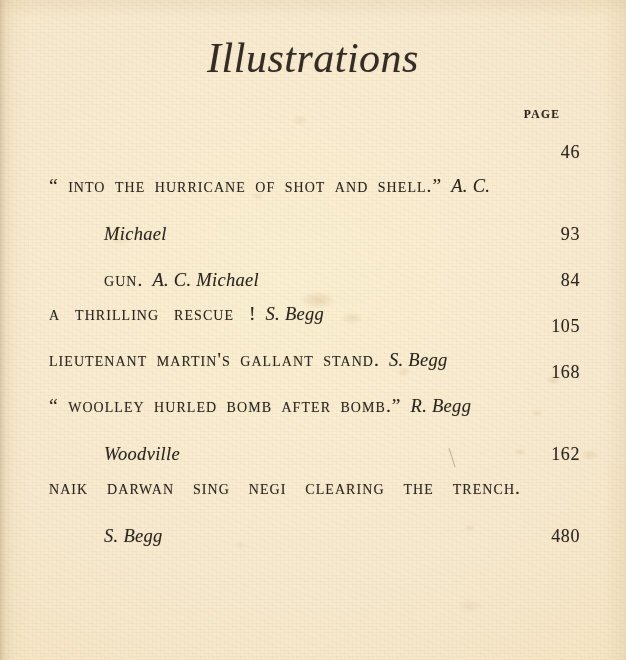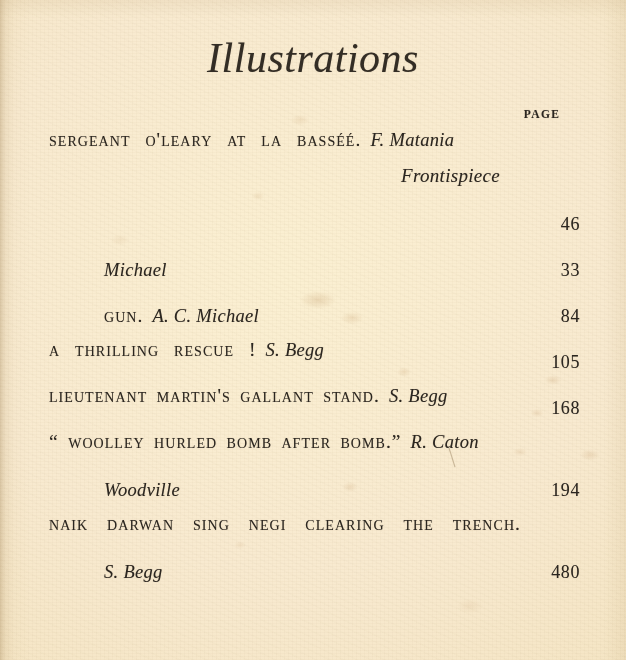--- a/index.html
+++ b/index.html
@@ -242,45 +242,40 @@
   </div>
 
   <div class="content">
 
     <div class="title">Illustrations</div>
 
     <div class="page-header">PAGE</div>
 
     <div class="list">
 
-      <div class="entry">
-        <div class="line">
-          <div class="line-text">
-            <span class="caps wide">Sergeant O'Leary at La Basséé.</span><span class="artist">F. Matania</span>
-          </div>
-        </div>
-        <div class="line">
-          <div class="frontispiece">Frontispiece</div>
-        </div>
-      </div>
 
       <div class="entry">
         <div class="line">
           <div class="pageno">46</div>
         </div>
       </div>
 
       <div class="gap-sm"></div>
 
       <div class="entry">
+        <div class="line">
+          <div class="line-text">
+            <span class="caps">“ Into the Hurricane of Shot and Shell.”</span><span class="artist">A. C.</span>
+          </div>
+        </div>
         <div class="line">
           <div class="line-text indent">
             <span class="artist tight">Michael</span>
           </div>
-          <div class="pageno">33</div>
+          <div class="pageno">93</div>
         </div>
       </div>
 
       <div class="gap-sm"></div>
 
       <div class="entry">
         <div class="line">
           <div class="line-text indent">
             <span class="caps">Gun.</span><span class="artist">A. C. Michael</span>
           </div>
@@ -308,28 +303,28 @@
           </div>
           <div class="pageno">168</div>
         </div>
       </div>
 
       <div class="gap-sm"></div>
 
       <div class="entry">
         <div class="line">
           <div class="line-text">
-            <span class="caps">“ Woolley hurled Bomb after Bomb.”</span><span class="artist">R. Caton</span>
+            <span class="caps">“ Woolley hurled Bomb after Bomb.”</span><span class="artist">R. Begg</span>
           </div>
         </div>
         <div class="line">
           <div class="line-text indent">
             <span class="artist tight">Woodville</span>
           </div>
-          <div class="pageno">194</div>
+          <div class="pageno">162</div>
         </div>
       </div>
 
       <div class="gap-sm"></div>
 
       <div class="entry">
         <div class="line">
           <div class="line-text">
             <span class="caps xwide">Naik Darwan Sing Negi clearing the Trench.</span>
           </div>

